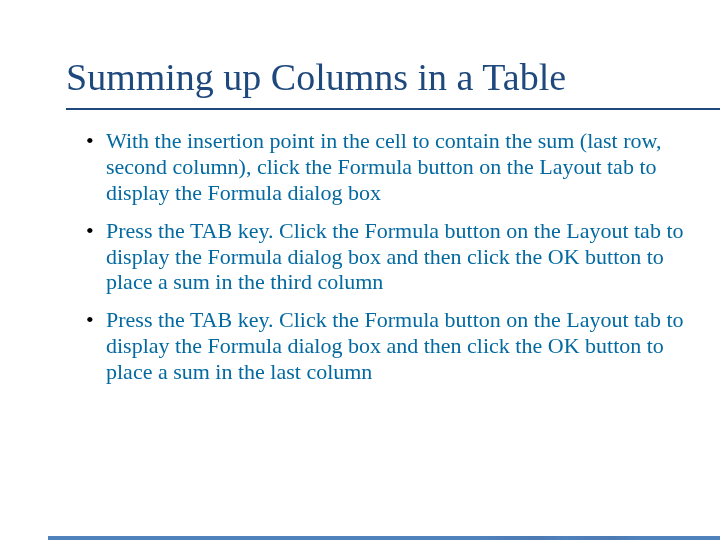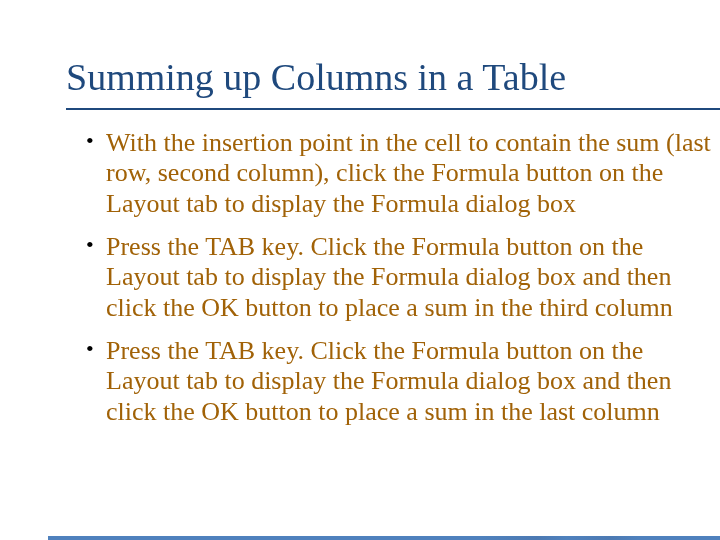--- a/index.html
+++ b/index.html
@@ -31,22 +31,22 @@
       margin-bottom: 18px;
       border-bottom: 2px solid #1f497d;
     }
     .content-list {
       list-style: none;
       padding-left: 0;
     }
     .content-list li {
       position: relative;
       padding-left: 28px;
-      color: #a16207;
-      font-size: 26px;
+      color: #0369a1;
+      font-size: 22px;
       line-height: 1.18;
       margin-bottom: 3px;
       font-weight: 400;
     }
     .content-list li::before {
       content: "•";
       position: absolute;
       left: 8px;
       top: 0;
       color: #000000;

